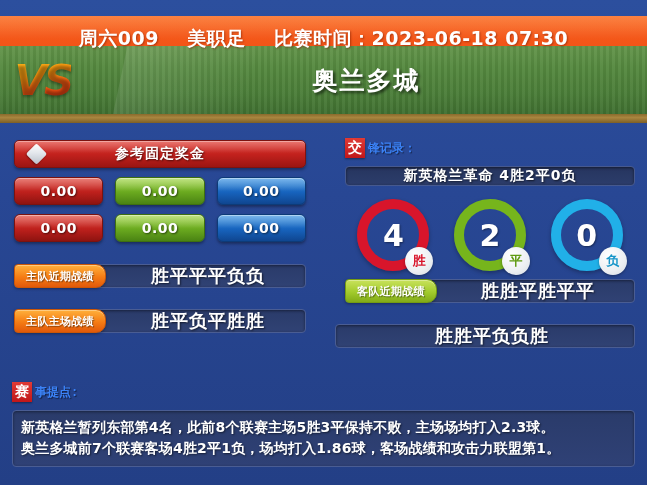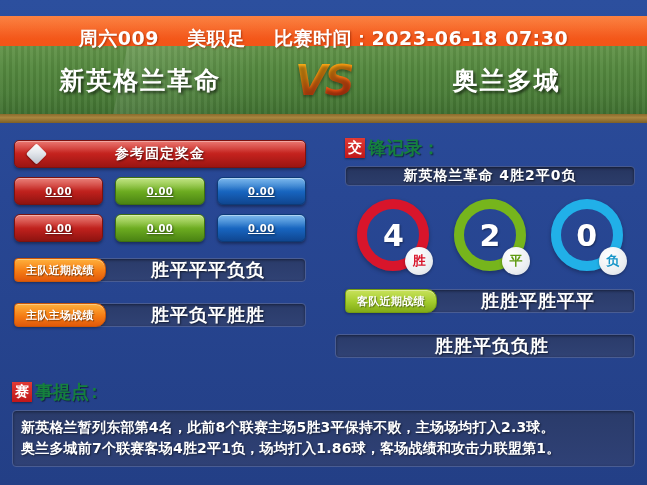--- a/index.html
+++ b/index.html
@@ -108,35 +108,35 @@
     content:""; position:absolute; left:0; top:0; width:100%; height:50%;
     background: linear-gradient(180deg, rgba(255,255,255,.32), rgba(255,255,255,0));
   }
   .pill-red   { background: linear-gradient(180deg,#e0453b 0%,#bd201c 55%,#8e1310 100%);
                 border:1px solid #7a1310; }
   .pill-green { background: linear-gradient(180deg,#a4d84a 0%,#6aa91f 55%,#4a8313 100%);
                 border:1px solid #3e7010; }
   .pill-blue  { background: linear-gradient(180deg,#3f97e4 0%,#1763bd 55%,#0f4690 100%);
                 border:1px solid #0d3b78; }
   .pill-val {
-    color:#ffffff; font-size:10px; font-weight:bold; letter-spacing:.5px;
-    text-shadow:1px 1px 2px rgba(0,0,0,.55); z-index:2;text-decoration:underline;
+    color:#ffffff; font-size:14px; font-weight:bold; letter-spacing:.5px;
+    text-shadow:1px 1px 2px rgba(0,0,0,.55); z-index:2;
   }
 
   
   .tag-line { display:flex; align-items:center; height:20px; margin-bottom:8px; }
   .tag-red {
     display:inline-flex; align-items:center; justify-content:center;
     min-width:20px; height:20px; padding:0 3px;
     background: linear-gradient(180deg,#e03a34 0%,#c0171a 100%);
     color:#ffffff; font-size:14px; font-weight:bold;
     box-shadow:0 1px 2px rgba(0,0,0,.4);
   }
   .tag-rest {
-    color:#15803d; font-size:18px; font-weight:bold; margin-left:3px;
+    color:#3b82f6; font-size:12px; font-weight:bold; margin-left:3px;
     text-shadow:1px 1px 1px rgba(0,0,0,.5);
     font-family:Liberation Mono, monospace;
   }
 
   
   .dark-box {
     height:20px; border-radius:4px;
     background: linear-gradient(180deg,#26355f 0%,#2c3d6b 100%);
     border:1px solid #46598f;
     display:flex; align-items:center; justify-content:center;
@@ -168,21 +168,21 @@
     background: radial-gradient(circle at 35% 30%, #ffffff 0%, #eceff2 60%, #d6dbe1 100%);
     display:flex; align-items:center; justify-content:center;
     font-size:13px; font-weight:bold;
     box-shadow:0 1px 3px rgba(0,0,0,.35);
   }
   .badge-r { color:#d8152b; }
   .badge-g { color:#5f9a12; }
   .badge-b { color:#1896c9; }
 
   
-  .form-row { display:flex; height:36px; margin-bottom:9px; }
+  .form-row { display:flex; align-items:center; height:36px; margin-bottom:9px; }
   .form-tag {
     position:relative; width:92px; height:24px; border-radius:4px 10px 10px 4px;
     display:flex; align-items:center; justify-content:center;
     color:#ffffff; font-size:11px; font-weight:bold; letter-spacing:.3px;
     text-shadow:1px 1px 1px rgba(0,0,0,.45); flex:none; z-index:2;
     box-shadow: inset 0 1px 0 rgba(255,255,255,.35), 0 1px 3px rgba(0,0,0,.35);
   }
   .tag-orange { background: linear-gradient(180deg,#ffb13c 0%,#f57c14 55%,#e2590a 100%);
                 border:1px solid #cc5707; }
   .tag-lime   { background: linear-gradient(180deg,#c9e25c 0%,#a2cb2c 55%,#82ab18 100%);
@@ -222,21 +222,20 @@
     <span class="hdr-gap"></span>
     <span>美职足</span>
     <span class="hdr-gap"></span>
     <span>比赛时间：2023-06-18 07:30</span>
   </div>
 </div>
 
 <div class="grass"></div>
 <div class="dirt"></div>
 <div class="teams">
-  <div class="team-name">新英格兰革命</div>
   <div class="vs-wrap">
     <span class="vs-glyph">VS</span>
   </div>
   <div class="team-name">奥兰多城</div>
 </div>
 
 <div class="left-panel">
 
   <div class="bar bar-red">
     <span class="diamond"></span>
@@ -309,21 +308,21 @@
       <div class="ring-badge badge-g">平</div>
     </div>
     <div class="ring-wrap">
       <div class="ring ring-b">
         <span class="ring-num">0</span>
       </div>
       <div class="ring-badge badge-b">负</div>
     </div>
   </div>
 
-  <div style="margin-top:18px">
+  <div style="margin-top:2px">
     <div class="form-row">
       <div class="form-tag tag-lime">客队近期战绩</div>
       <div class="form-val">
         <span class="form-val-text">胜胜平胜平平</span>
       </div>
     </div>
     <div class="form-row">
       <div class="form-val">
         <span class="form-val-text">胜胜平负负胜</span>
       </div>

